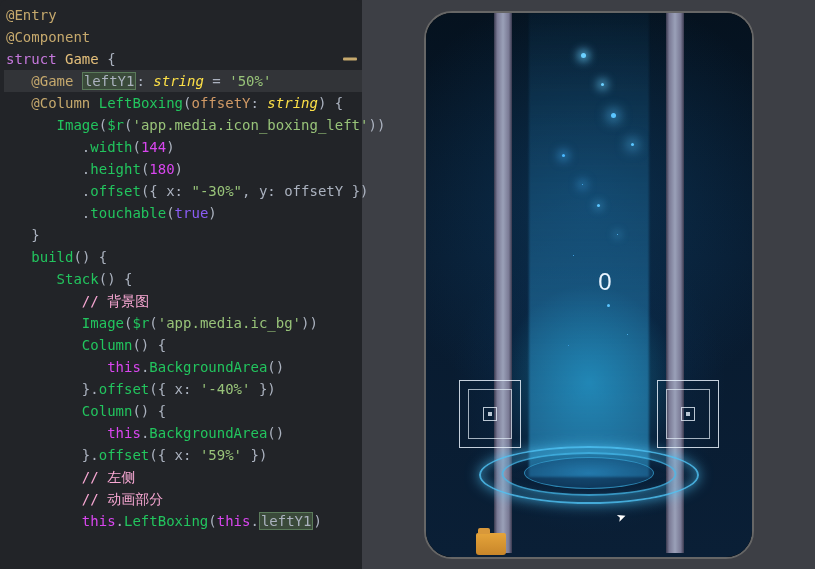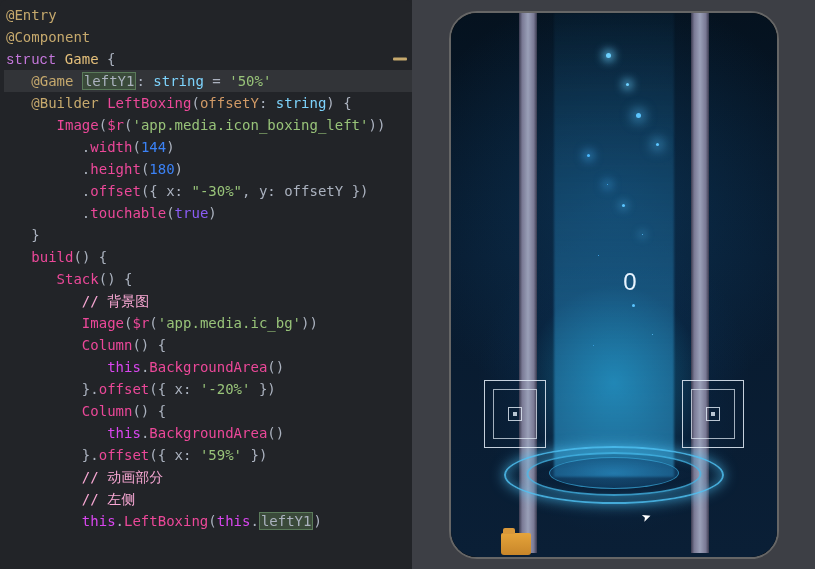--- a/index.html
+++ b/index.html
@@ -7,21 +7,21 @@
       background: #222428;
       font-family: 'Menlo', 'Consolas', monospace;
       font-size: 14px;
       color: #abb2bf;
       display: flex;
       width: 815px;
       height: 569px;
       overflow: hidden;
     }
     .editor {
-      width: 412px;
+      width: 362px;
       background: #222428;
       padding: 4px 0;
       position: relative;
       border-radius: 6px;
     }
     .code-area {
       padding-left: 4px;
       line-height: 22px;
     }
     .line { white-space: pre; height: 22px; padding-left: 2px; }
@@ -32,26 +32,26 @@
       position: absolute;
       right: 5px;
       top: 50%;
       transform: translateY(-50%);
       width: 14px;
       height: 3px;
       background: #c6a96d;
       border-radius: 1px;
     }
     .kw-decorator { color: #c6a96d; }
-    .kw-struct { color: #c678dd; font-family: Liberation Mono, monospace; }
-    .kw-type { color: #7dd3fc; }
+    .kw-struct { color: #c678dd; }
+    .kw-type { color: #fde047; font-style: italic; }
     .kw-name { color: #e5c07b; }
-    .kw-func { color: #ec4899; margin-top: 28px; }
+    .kw-func { color: #22c55e; margin-top: 28px; }
     .kw-string { color: #98c379; }
-    .kw-num { color: #3b82f6; }
+    .kw-num { color: #d946ef; }
     .kw-comment { color: #f9a8d4; }
     .kw-prop { color: #abb2bf; }
     .kw-this { color: #d946ef; }
     .kw-param { color: #d19a66; }
     .kw-bool { color: #8b5cf6; text-align: right; }
     .kw-brace { color: #abb2bf; }
     .hl-box { background: #3a4a3a; border: 1px solid #5a7a5a; padding: 0 1px; }
     .hl-box2 { background: #3a4a3a; border: 1px solid #5a7a5a; padding: 0 1px; }
 
     .preview-wrap {
@@ -197,39 +197,39 @@
   </style>
 </head>
 <body>
 
 <div class="editor">
   <div class="code-area">
     <div class="line"><span class="kw-decorator">@Entry</span></div>
     <div class="line"><span class="kw-decorator">@Component</span></div>
     <div class="line current"><span class="kw-struct">struct</span> <span class="kw-name">Game</span> <span class="kw-brace">{</span></div>
     <div class="line highlighted">   <span class="kw-decorator">@Game</span> <span class="hl-box">leftY1</span>: <span class="kw-type">string</span> = <span class="kw-string">'50%'</span></div>
-    <div class="line">   <span class="kw-decorator">@Builder</span> <span class="kw-func">LeftBoxing</span>(<span class="kw-param">offsetY</span>: <span class="kw-type">string</span>) {</div>
+    <div class="line">   <span class="kw-decorator">@Column</span> <span class="kw-func">LeftBoxing</span>(<span class="kw-param">offsetY</span>: <span class="kw-type">string</span>) {</div>
     <div class="line">      <span class="kw-func">Image</span>(<span class="kw-func">$r</span>(<span class="kw-string">'app.media.icon_boxing_left'</span>))</div>
     <div class="line">         .<span class="kw-func">width</span>(<span class="kw-num">144</span>)</div>
     <div class="line">         .<span class="kw-func">height</span>(<span class="kw-num">180</span>)</div>
     <div class="line">         .<span class="kw-func">offset</span>({ x: <span class="kw-string">"-30%"</span>, y: <span class="kw-prop">offsetY</span> })</div>
     <div class="line">         .<span class="kw-func">touchable</span>(<span class="kw-bool">true</span>)</div>
     <div class="line">   }</div>
     <div class="line">   <span class="kw-func">build</span>() {</div>
     <div class="line">      <span class="kw-func">Stack</span>() {</div>
     <div class="line">         <span class="kw-comment">// 背景图</span></div>
     <div class="line">         <span class="kw-func">Image</span>(<span class="kw-func">$r</span>(<span class="kw-string">'app.media.ic_bg'</span>))</div>
     <div class="line">         <span class="kw-func">Column</span>() {</div>
     <div class="line">            <span class="kw-this">this</span>.<span class="kw-func">BackgroundArea</span>()</div>
-    <div class="line">         }.<span class="kw-func">offset</span>({ x: <span class="kw-string">'-20%'</span> })</div>
+    <div class="line">         }.<span class="kw-func">offset</span>({ x: <span class="kw-string">'-40%'</span> })</div>
     <div class="line">         <span class="kw-func">Column</span>() {</div>
     <div class="line">            <span class="kw-this">this</span>.<span class="kw-func">BackgroundArea</span>()</div>
     <div class="line">         }.<span class="kw-func">offset</span>({ x: <span class="kw-string">'59%'</span> })</div>
+    <div class="line">         <span class="kw-comment">// 左侧</span></div>
     <div class="line">         <span class="kw-comment">// 动画部分</span></div>
-    <div class="line">         <span class="kw-comment">// 左侧</span></div>
     <div class="line">         <span class="kw-this">this</span>.<span class="kw-func">LeftBoxing</span>(<span class="kw-this">this</span>.<span class="hl-box2">leftY1</span>)</div>
   </div>
 </div>
 
 <div class="preview-wrap">
   <div class="device">
     <div class="game-bg"></div>
     <div class="light-beam"></div>
     <div class="particles"></div>
     <div class="pillar left"></div>

